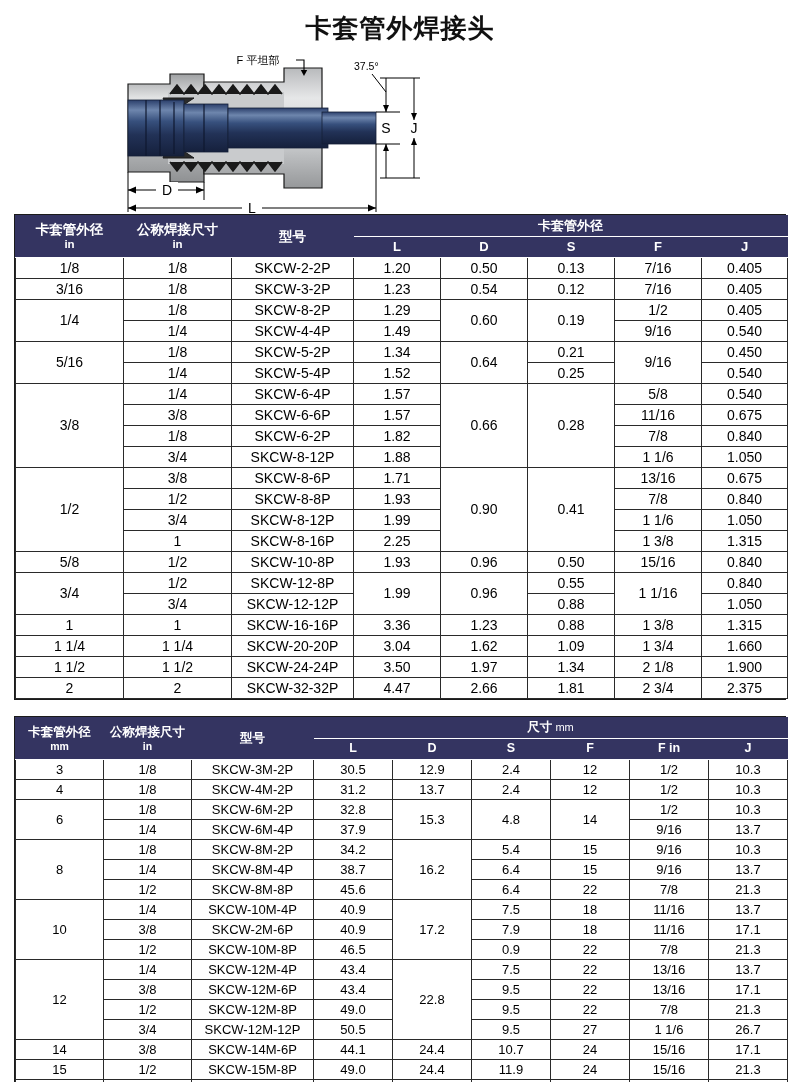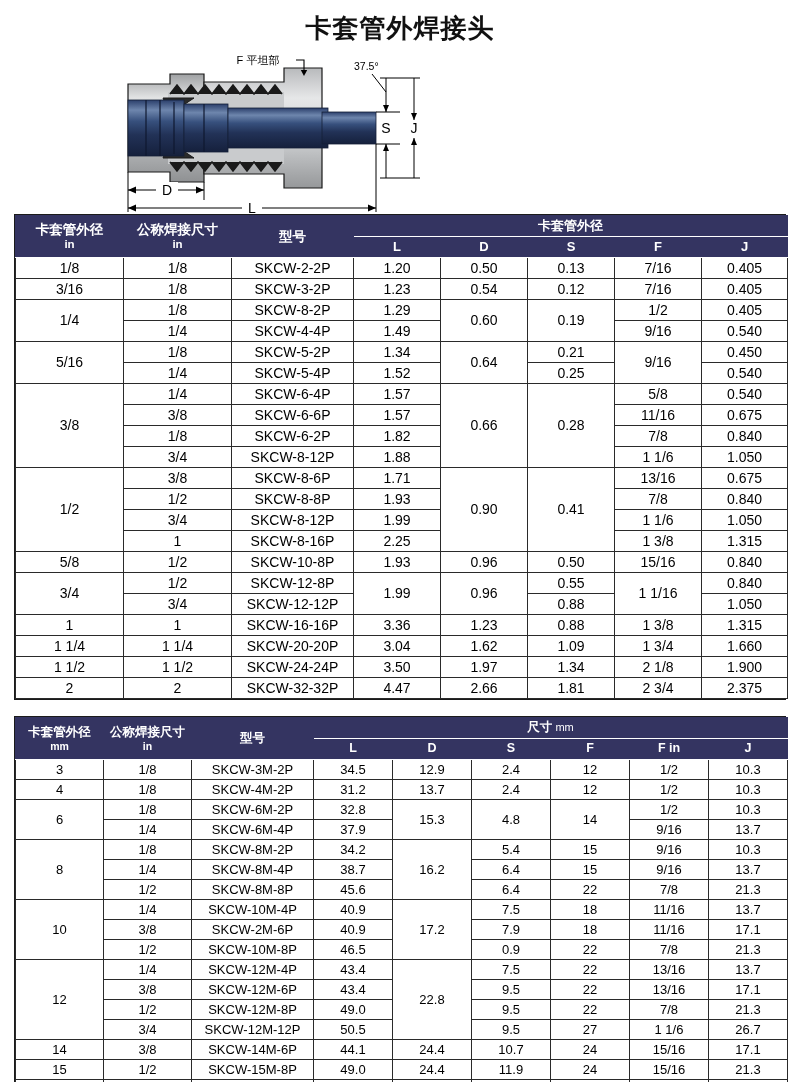--- a/index.html
+++ b/index.html
@@ -443,21 +443,21 @@
           <th class="sub">F</th>
           <th class="sub">F in</th>
           <th class="sub">J</th>
         </tr>
       </thead>
       <tbody id="tbody-mm">
           <tr>
             <td>3</td>
             <td>1/8</td>
             <td>SKCW-3M-2P</td>
-            <td>34.5</td>
+            <td>30.5</td>
             <td>12.9</td>
             <td>2.4</td>
             <td>12</td>
             <td>1/2</td>
             <td>10.3</td>
           </tr>
           <tr>
             <td>4</td>
             <td>1/8</td>
             <td>SKCW-4M-2P</td>

